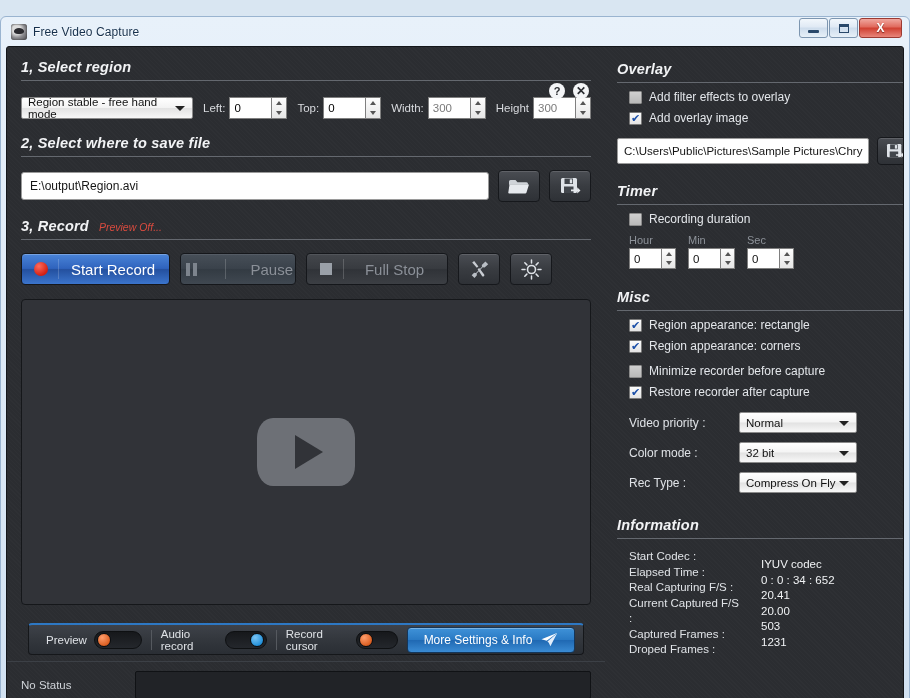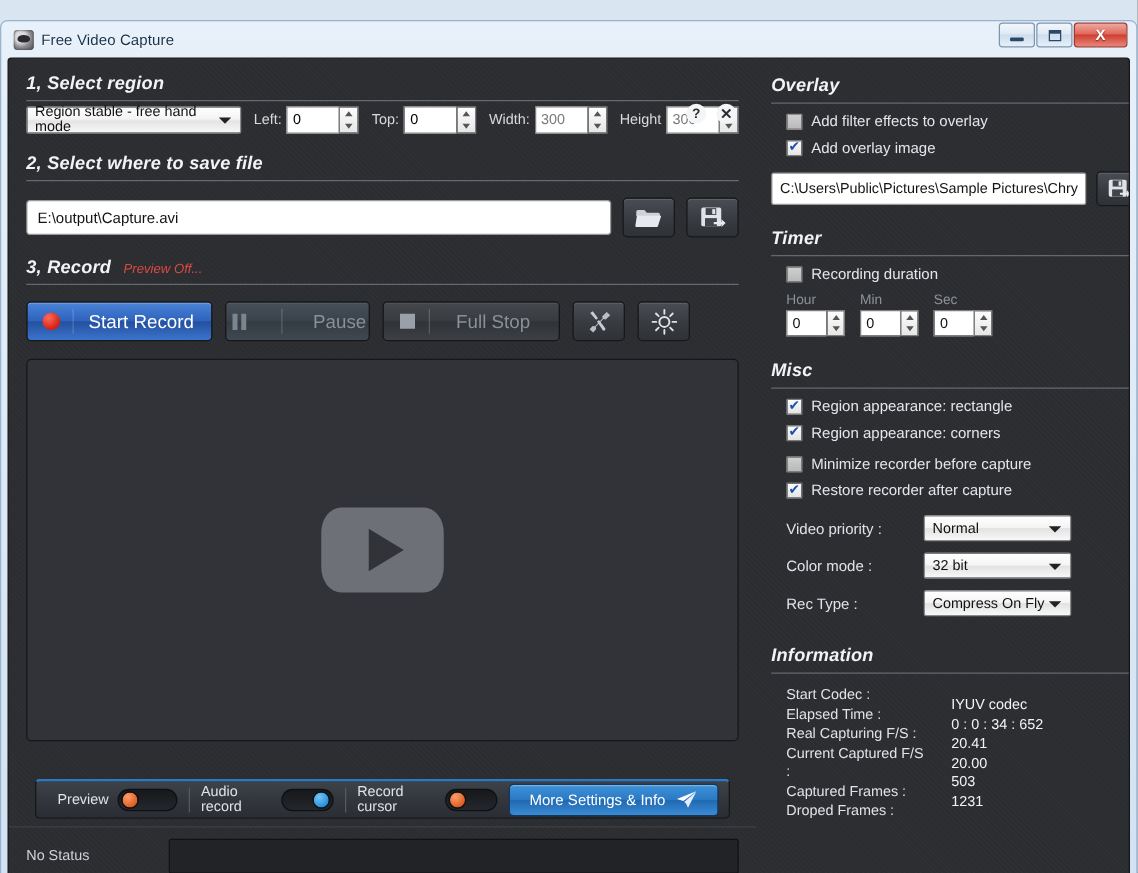--- a/index.html
+++ b/index.html
@@ -83,21 +83,21 @@
   .help-icons { position:absolute; right:16px; top:36px; display:flex; gap:8px;}
   .cicon {
     width:16px;height:16px;border-radius:50%;
     background:#f4f5f7; color:#2b2d31;
     font-size:11px;font-weight:bold;line-height:16px;text-align:center;
     display:block;
   }
   .cicon.x { font-size:12px; }
 
   .controls-row {
-    display:flex; align-items:center; margin-top:4px; gap:0;
+    display:flex; align-items:center; margin-top:16px; gap:0;
   }
   .combo {
     height:22px; width:204px;
     background: linear-gradient(180deg,#ffffff 0%,#f3f3f3 48%,#e3e3e3 52%,#f7f7f7 100%);
     border:1px solid #8b8b8b;
     border-radius:2px;
     font-size:11.5px; color:#111;
     display:flex; align-items:center; padding:0 6px;
     position:relative;
   }
@@ -371,21 +371,21 @@
 
       <div class="help-icons">
         <span class="cicon">?</span>
         <span class="cicon x">✕</span>
       </div>
 
       <div class="lp-sec" style="margin-top:16px;">
         <div class="sec-title">2, Select where to save file</div>
         <div class="sec-rule"></div>
         <div class="file-row">
-          <div class="file-input">E:\output\Capture.avi</div>
+          <div class="file-input">E:\output\Region.avi</div>
           <div class="icon-btn">
             <svg width="22" height="17" viewBox="0 0 22 17">
               <path d="M1 3.5 a1.5 1.5 0 0 1 1.5-1.5 h5 l2 2.2 h9 a1.5 1.5 0 0 1 1.5 1.5 v1 h-19z" fill="#cfd3d8"></path>
               <path d="M1.5 6.5 h19.5 l-2.6 8.3 a1.2 1.2 0 0 1 -1.1 .8 h-16 a1 1 0 0 1 -1 -1.2z" fill="#e6e9ed"></path>
             </svg>
           </div>
           <div class="icon-btn">
             <svg width="21" height="19" viewBox="0 0 21 19">
               <rect x="1" y="1" width="16" height="15" rx="1.5" fill="#dfe3e8"></rect>
               <rect x="4.5" y="1.5" width="8.5" height="5.5" fill="#42464c"></rect>

